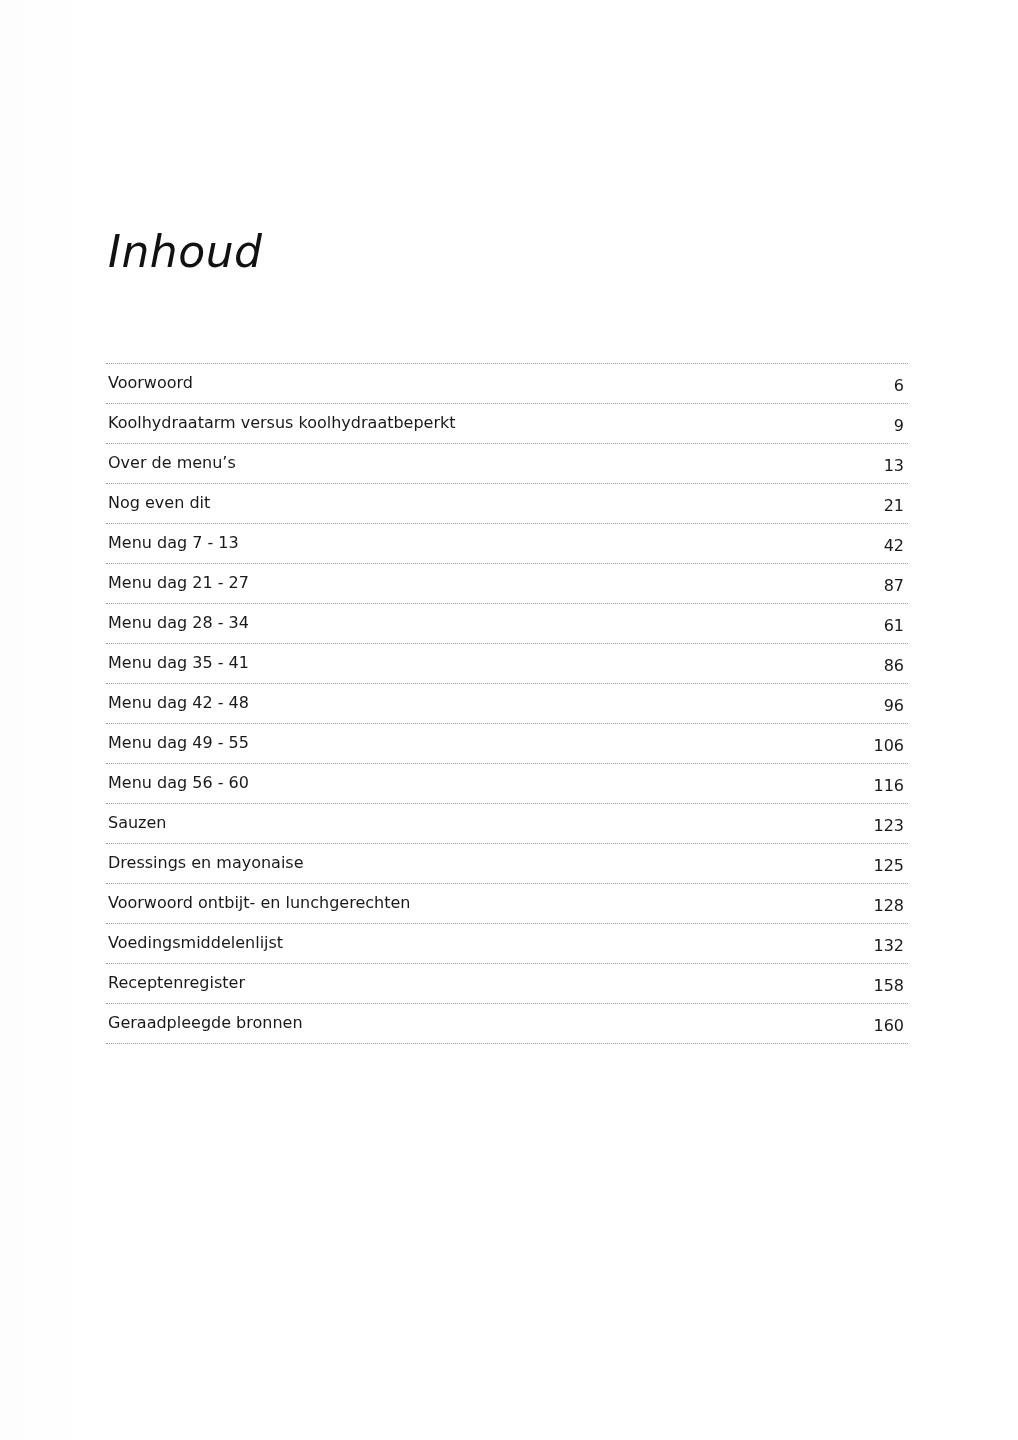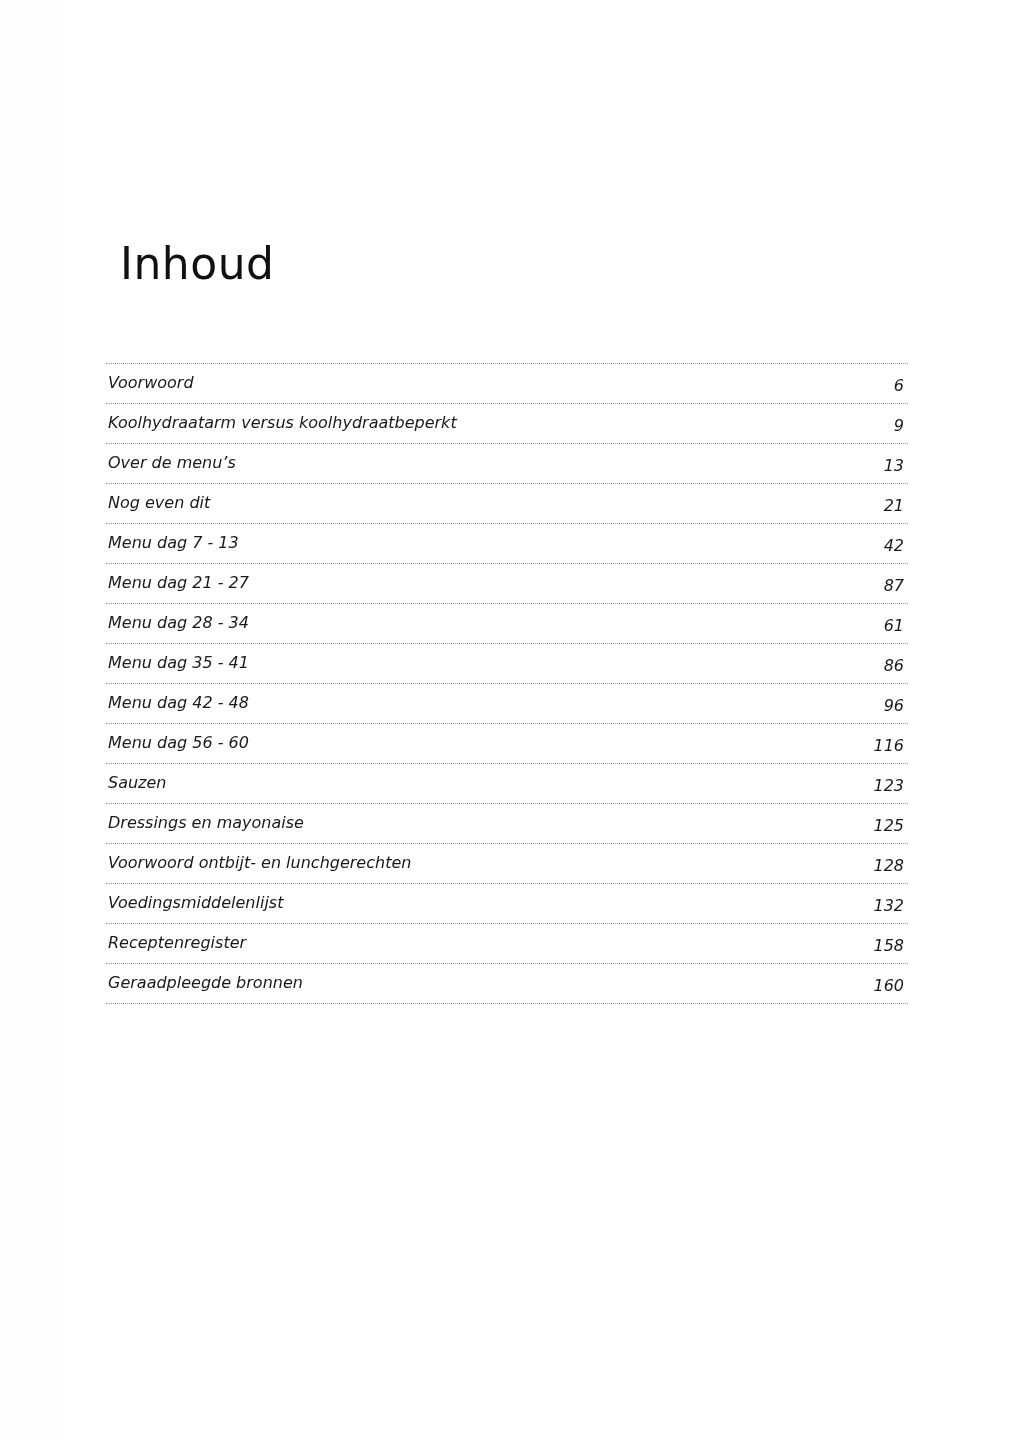--- a/index.html
+++ b/index.html
@@ -12,31 +12,31 @@
       color: #1a1a1a;
     }
     .left-edge {
       position: absolute; left: 0; top: 0; width: 96px; height: 1440px;
       background: linear-gradient(to right, #fdfdfd, #ffffff);
     }
     .title {
       position: absolute; left: 108px; top: 226px;
       font-size: 44px; font-weight: normal; letter-spacing: 0.5px;
       color: #111;
-      margin: 12px;
+      margin: 0;
+      font-style: italic;
     }
     .toc {
       position: absolute; left: 106px; top: 363px; width: 802px;
       border-top: 1px dotted #9a9a9a;
     }
     .row {
       height: 39px;
       border-bottom: 1px dotted #9a9a9a;
       position: relative;
-      font-style: italic;
     }
     .row .label {
       position: absolute; left: 2px; top: 9px;
       font-size: 16px; color: #1a1a1a;
     }
     .row .page {
       position: absolute; right: 4px; top: 12px;
       font-size: 16px; color: #1a1a1a;
     }
   </style>
@@ -78,20 +78,24 @@
     </div>
   <div class="row">
       <span class="label">Menu dag 35 - 41</span>
       <span class="page">86</span>
     </div>
   <div class="row">
       <span class="label">Menu dag 42 - 48</span>
       <span class="page">96</span>
     </div>
   <div class="row">
+      <span class="label">Menu dag 49 - 55</span>
+      <span class="page">106</span>
+    </div>
+  <div class="row">
       <span class="label">Menu dag 56 - 60</span>
       <span class="page">116</span>
     </div>
   <div class="row">
       <span class="label">Sauzen</span>
       <span class="page">123</span>
     </div>
   <div class="row">
       <span class="label">Dressings en mayonaise</span>
       <span class="page">125</span>

